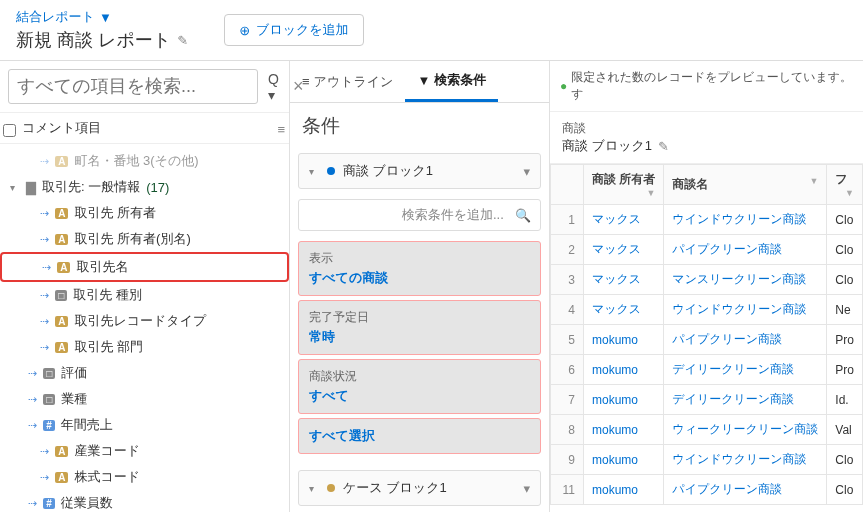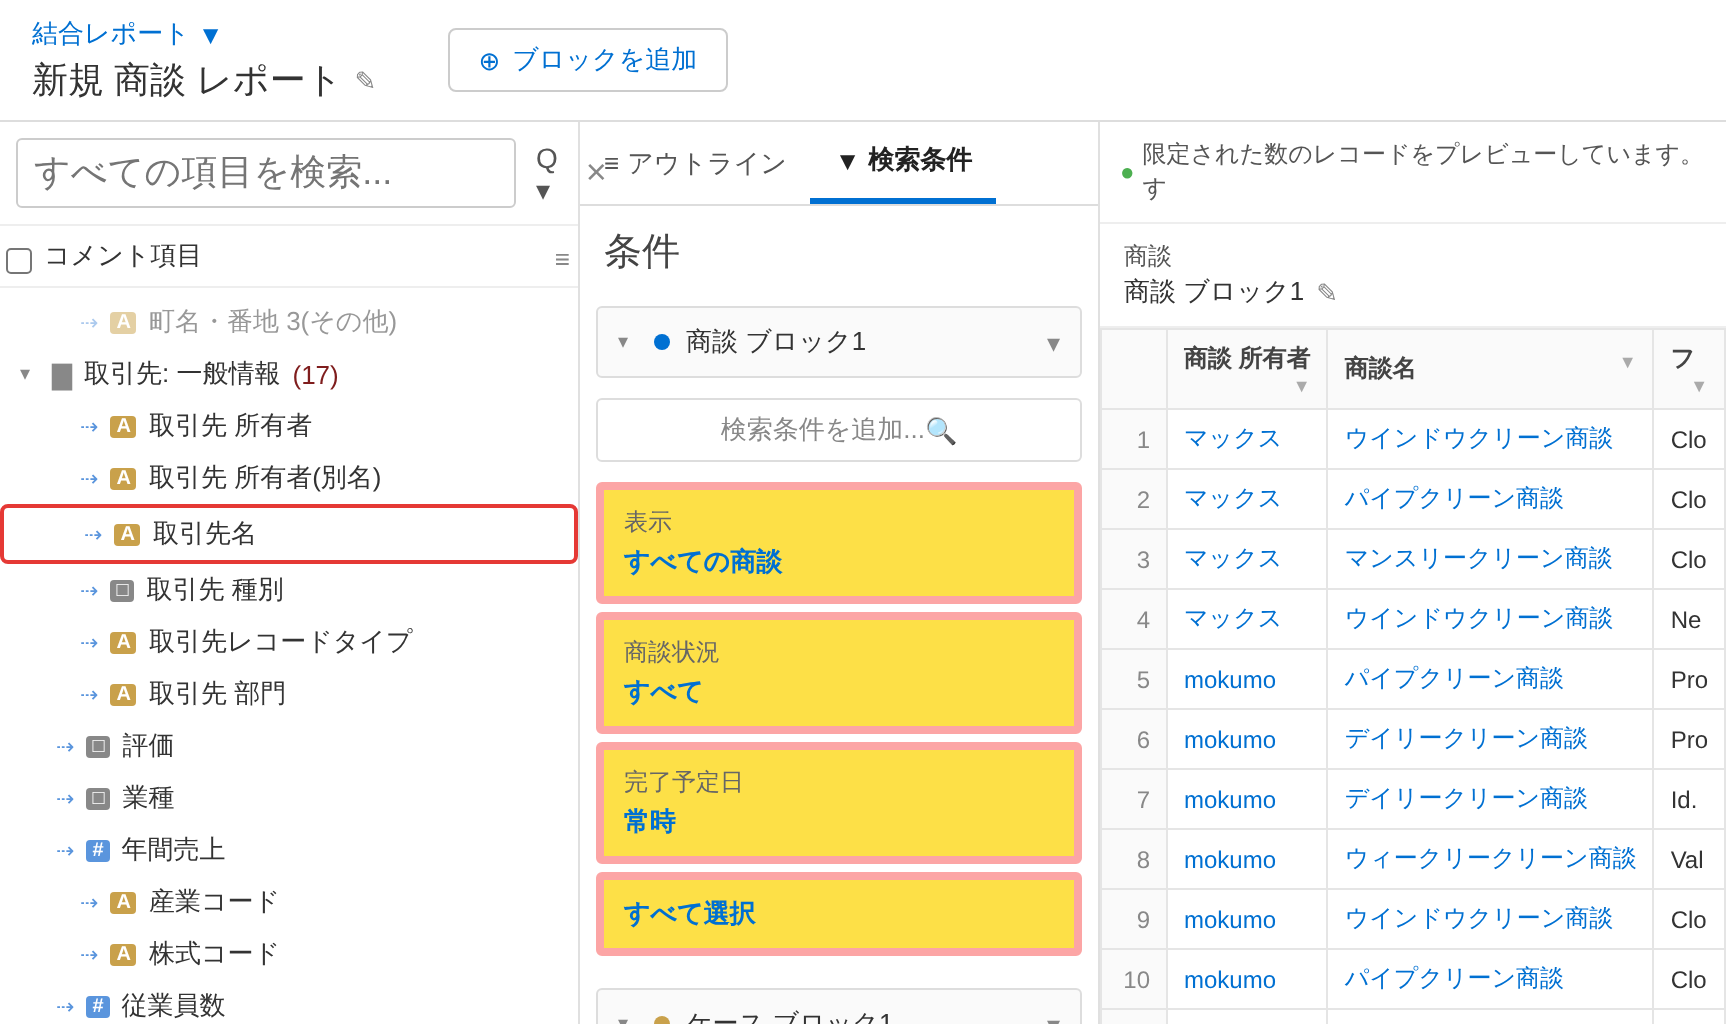--- a/index.html
+++ b/index.html
@@ -32,22 +32,22 @@
 .mid-panel { width: 260px; border-right: 1px solid #e0e0e0; display: flex; flex-direction: column; }
 .tabs { display: flex; border-bottom: 1px solid #ddd; }
 .tab { padding: 10px 12px; font-size: 13px; color: #555; display: flex; align-items: center; gap: 4px; cursor: pointer; }
 .tab.active { border-bottom: 3px solid #0070d2; color: #222; font-weight: 600; }
 .cond-header { padding: 10px 12px; font-size: 19px; color: #444; }
 .block-bar { margin: 4px 8px; border: 1px solid #ddd; border-radius: 3px; padding: 8px 10px; display: flex; align-items: center; gap: 8px; background: #fafafa; }
 .dot { width: 8px; height: 8px; border-radius: 50%; }
 .dot.blue { background: #0070d2; }
 .dot.gold { background: #c9a14b; }
 .block-bar .spacer { flex: 1; }
-.filter-search { margin: 6px 8px; border: 1px solid #ddd; border-radius: 3px; padding: 6px 8px; display: flex; align-items: center; justify-content: center; color: #888; }
-.filter-card { margin: 4px 8px; border: 4px solid #fca5a5; border-radius: 3px; padding: 8px 10px; background: #fde047; }
+.filter-search { margin: 6px 8px; border: 1px solid #ddd; border-radius: 3px; padding: 6px 8px; display: flex; align-items: center; justify-content: flex-end; color: #888; gap: 12px; }
+.filter-card { margin: 4px 8px; border: 1px solid #fca5a5; border-radius: 3px; padding: 8px 10px; background: #e5e5e5; }
 .filter-label { font-size: 12px; color: #666; margin-bottom: 2px; }
 .filter-value { font-size: 13px; color: #0070d2; font-weight: bold; }
 .right-panel { flex: 1; display: flex; flex-direction: column; overflow: hidden; }
 .preview-bar { padding: 8px 10px; border-bottom: 1px solid #eee; color: #555; font-size: 12px; display: flex; align-items: center; gap: 4px; }
 .green-dot { color: #4caf50; font-size: 12px; }
 .block-header { padding: 8px 12px; border-bottom: 1px solid #eee; }
 .block-type { font-size: 12px; color: #555; }
 .block-name-row { display: flex; align-items: center; gap: 6px; }
 .block-name { font-size: 13px; color: #333; }
 .table-wrap { overflow: auto; flex: 1; }
@@ -94,21 +94,21 @@
     <div class="field-tree">
       <div class="tree-item child" style="opacity:.5;">
         <span class="arrow-indent">⇢</span>
         <span class="field-badge gold">A</span>
         <span>町名・番地 3(その他)</span>
       </div>
       <div class="tree-item group">
         <span class="tree-caret">▾</span>
         <span class="folder-icon">▇</span>
         <span>取引先: 一般情報</span>
-        <span style="color:#7f1d1d;">(17)</span>
+        <span style="color:#14532d;">(17)</span>
       </div>
       <div id="field-list">
           <div class="tree-item child">
             <span class="arrow-indent">⇢</span>
             <span class="field-badge gold">A</span>
             <span>取引先 所有者</span>
           </div>
           <div class="tree-item child">
             <span class="arrow-indent">⇢</span>
             <span class="field-badge gold">A</span>
@@ -191,26 +191,26 @@
     <div class="filter-search">
       <span>検索条件を追加...</span>
       <span>🔍</span>
     </div>
     <div id="filter-cards">
         <div class="filter-card">
           <div class="filter-label">表示</div>
           <div class="filter-value">すべての商談</div>
         </div>
         <div class="filter-card">
+          <div class="filter-label">完了予定日</div>
+          <div class="filter-value">常時</div>
+        </div>
+        <div class="filter-card">
           <div class="filter-label">商談状況</div>
           <div class="filter-value">すべて</div>
-        </div>
-        <div class="filter-card">
-          <div class="filter-label">完了予定日</div>
-          <div class="filter-value">常時</div>
         </div>
         <div class="filter-card">
           <div class="filter-value">すべて選択</div>
         </div>
       </div>
     <div class="block-bar" style="margin-top:12px;">
       <span class="tree-caret">▾</span>
       <span class="dot gold"></span>
       <span>ケース ブロック1</span>
       <span class="spacer"></span>
@@ -289,26 +289,20 @@
               <td class="link">ウィークリークリーン商談</td>
               <td>Val</td>
             </tr>
             <tr>
               <td class="row-num">9</td>
               <td class="link">mokumo</td>
               <td class="link">ウインドウクリーン商談</td>
               <td>Clo</td>
             </tr>
             <tr>
-              <td class="row-num">10</td>
-              <td class="link">mokumo</td>
-              <td class="link">パイプクリーン商談</td>
-              <td>Clo</td>
-            </tr>
-            <tr>
               <td class="row-num">11</td>
               <td class="link">mokumo</td>
               <td class="link">パイプクリーン商談</td>
               <td>Clo</td>
             </tr>
           </tbody>
       </table>
     </div>
   </div>
 </div>

